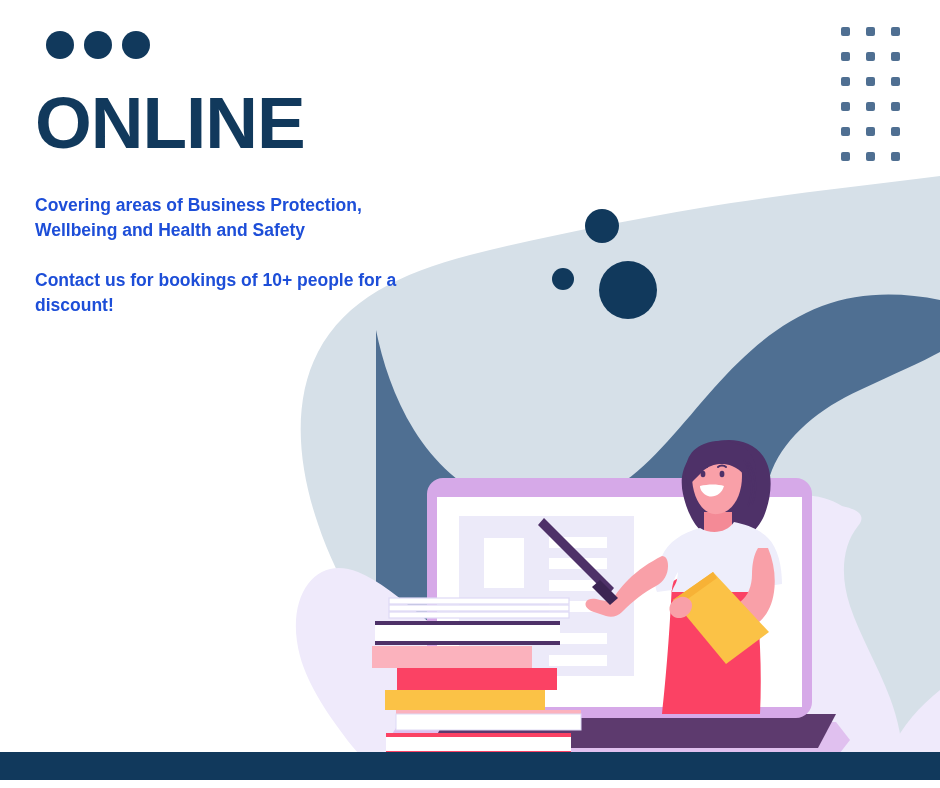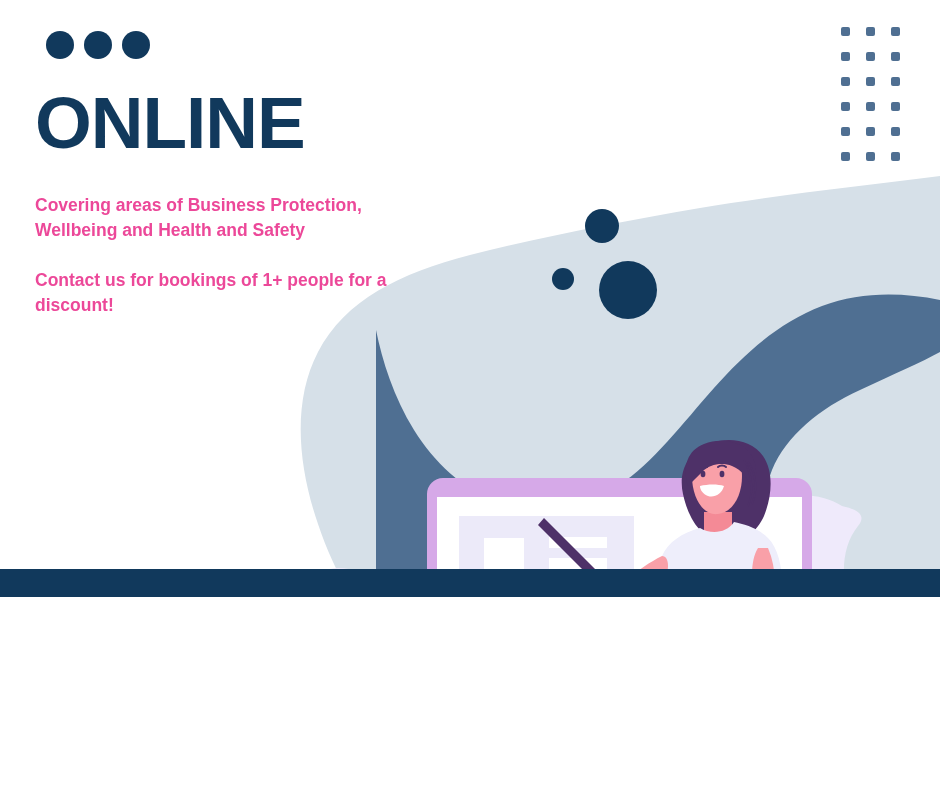--- a/index.html
+++ b/index.html
@@ -7,21 +7,21 @@
     margin: 0;
     padding: 0;
     background: #ffffff;
   }
   body {
     font-family: "Liberation Sans", sans-serif;
   }
   #poster {
     position: relative;
     width: 940px;
-    height: 597px;
+    height: 780px;
     overflow: hidden;
     background: #ffffff;
   }
   #bg-svg, #art-svg {
     position: absolute;
     top: 0;
     left: 0;
     width: 940px;
     height: 788px;
   }
@@ -87,21 +87,21 @@
     font-weight: 700;
     color: #11395c;
     margin: 0 0 7px 0;
     text-transform: uppercase;
     letter-spacing: -0.2px;
   }
   .sec-p {
     font-size: 17.5px;
     line-height: 1.46;
     font-weight: 700;
-    color: #ec4899;
+    color: #1d4ed8;
     margin: 0 0 24px 0;
     max-width: 392px;
   }
   .sec-p.tight { margin-bottom: 14px; }
 
   
   .bottom-bar {
     position: absolute;
     left: 0;
     bottom: 0;
@@ -282,19 +282,19 @@
     </h1>
 
     <div class="sec">
       <p class="sec-p">Covering areas of Business Protection, Wellbeing and Health and Safety</p>
     </div>
 
     <div class="sec">
     </div>
 
     <div class="sec">
-      <p class="sec-p">Contact us for bookings of 1+ people for a discount!</p>
+      <p class="sec-p">Contact us for bookings of 10+ people for a discount!</p>
     </div>
   </div>
 
   <div class="bottom-bar"></div>
 
 </div>
 
 </body></html>

